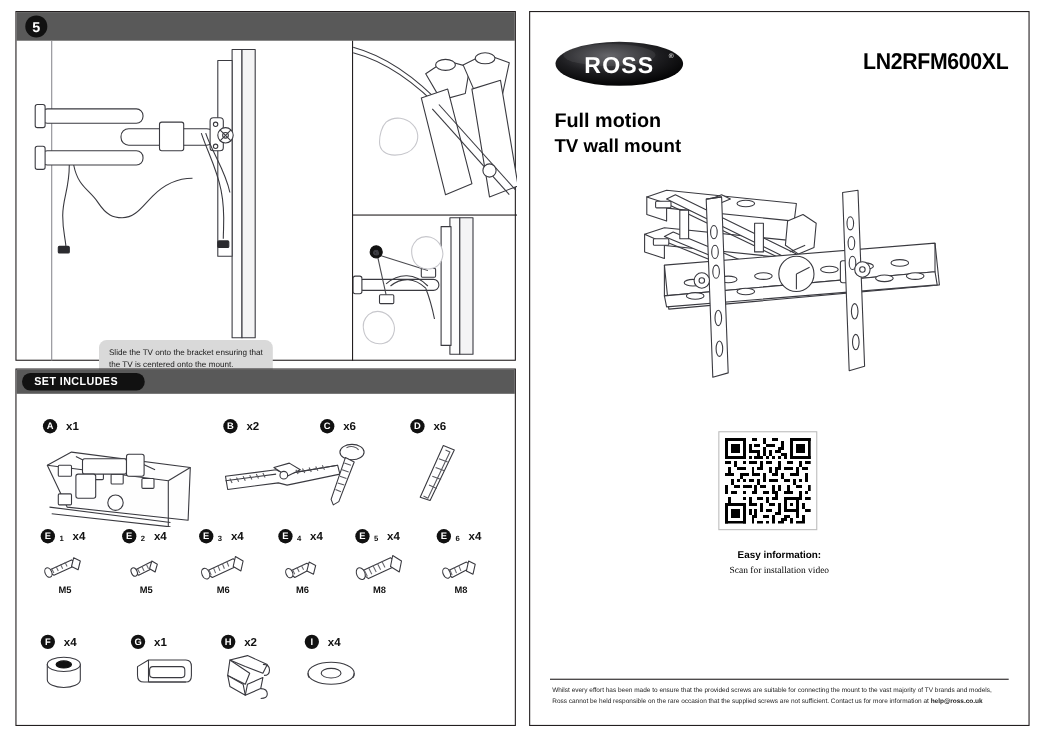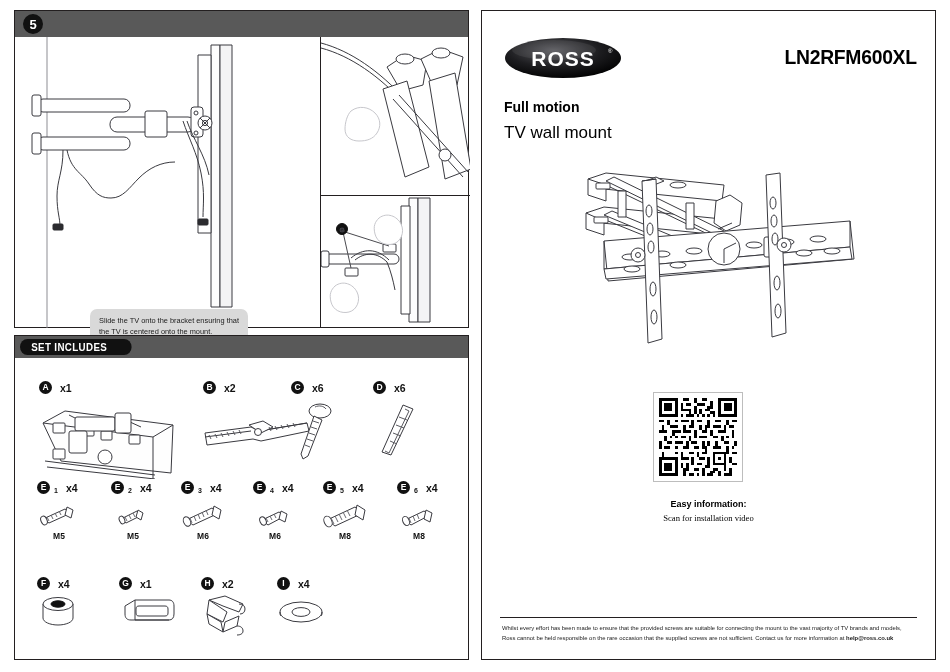--- a/index.html
+++ b/index.html
@@ -36,22 +36,22 @@
   .psub{font-size:7px;font-weight:bold;color:#111;align-self:flex-end;margin-bottom:1px;margin-left:1px;}
   .pqty{font-size:10.5px;font-weight:bold;color:#111;margin-left:5px;}
   .psize{font-size:8.5px;font-weight:bold;color:#111;text-align:center;width:44px;margin-top:2px;}
   .pic{display:block;}
 
   
   .right-page{position:absolute;left:481px;top:10px;width:455px;height:650px;border:1px solid #231f20;box-sizing:border-box;padding-left:16px;}
   .logo{position:absolute;left:22px;top:25px;width:118px;height:44px;}
   .model{position:absolute;right:18px;top:34px;font-size:21px;font-weight:bold;letter-spacing:-.3px;
       font-family:"Liberation Sans Narrow","Liberation Sans",sans-serif;transform:scaleX(.92);transform-origin:right center;}
-  .ptitle{position:absolute;left:22px;top:88px;font-size:14px;font-weight:bold;}
-  .psubtitle{position:absolute;left:22px;top:112px;font-size:17px;font-weight:normal;}
+  .ptitle{position:absolute;left:22px;top:88px;font-size:18px;font-weight:bold;}
+  .psubtitle{position:absolute;left:22px;top:112px;font-size:17px;font-weight:bold;}
 
   .product-img{position:absolute;left:76px;top:160px;width:350px;height:175px;}
 
   .qr-wrap{position:absolute;left:171px;top:381px;width:90px;height:90px;border:1px solid #bdbdbd;background:#fff;
      box-sizing:border-box;padding:5px;}
   .qr{width:100%;height:100%;display:block;}
 
   .easy{position:absolute;left:0;right:0;top:488px;text-align:center;font-size:9px;font-weight:bold;}
   .scan{position:absolute;left:0;right:0;top:501px;text-align:center;font-size:8.6px;line-height:1.45;font-family:Liberation Serif, serif;}
   .site{position:absolute;left:0;right:0;top:525px;text-align:center;font-size:8.6px;font-weight:bold;}

